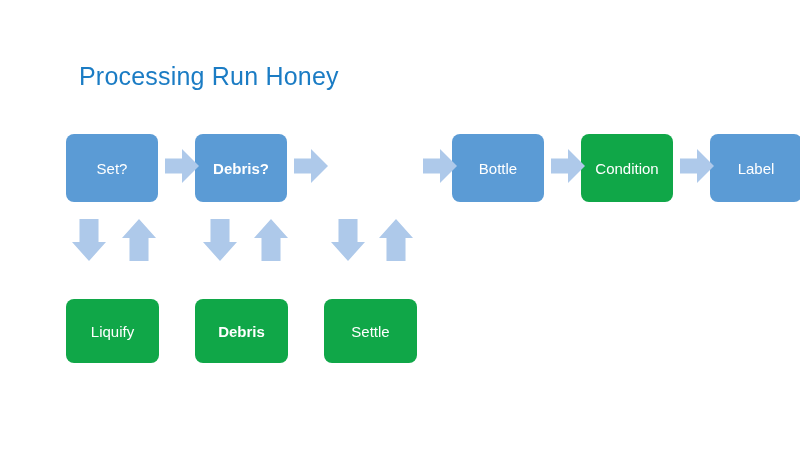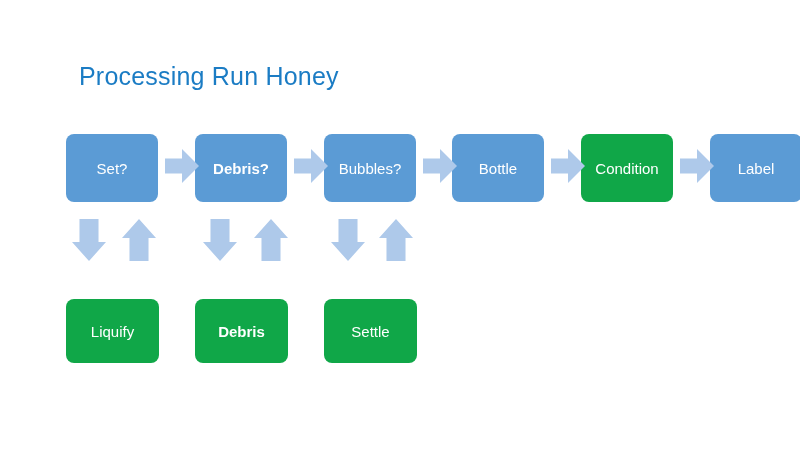--- a/index.html
+++ b/index.html
@@ -96,23 +96,20 @@
 <div class="slide">
 
   <div class="slide-title">Processing Run Honey</div>
 
   <div class="node top col-0 variant-blue">
       <span>Set?</span>
     </div>
   <div class="node top col-1 variant-blue">
       <span>Debris?</span>
     </div>
-  <div class="node top col-2 variant-blue">
-      <span>Bubbles?</span>
-    </div>
   <div class="node top col-3 variant-blue">
       <span>Bottle</span>
     </div>
   <div class="node top col-5 variant-blue">
       <span>Label</span>
     </div>
   <div class="node top col-4 variant-green">
       <span>Condition</span>
     </div>
 

